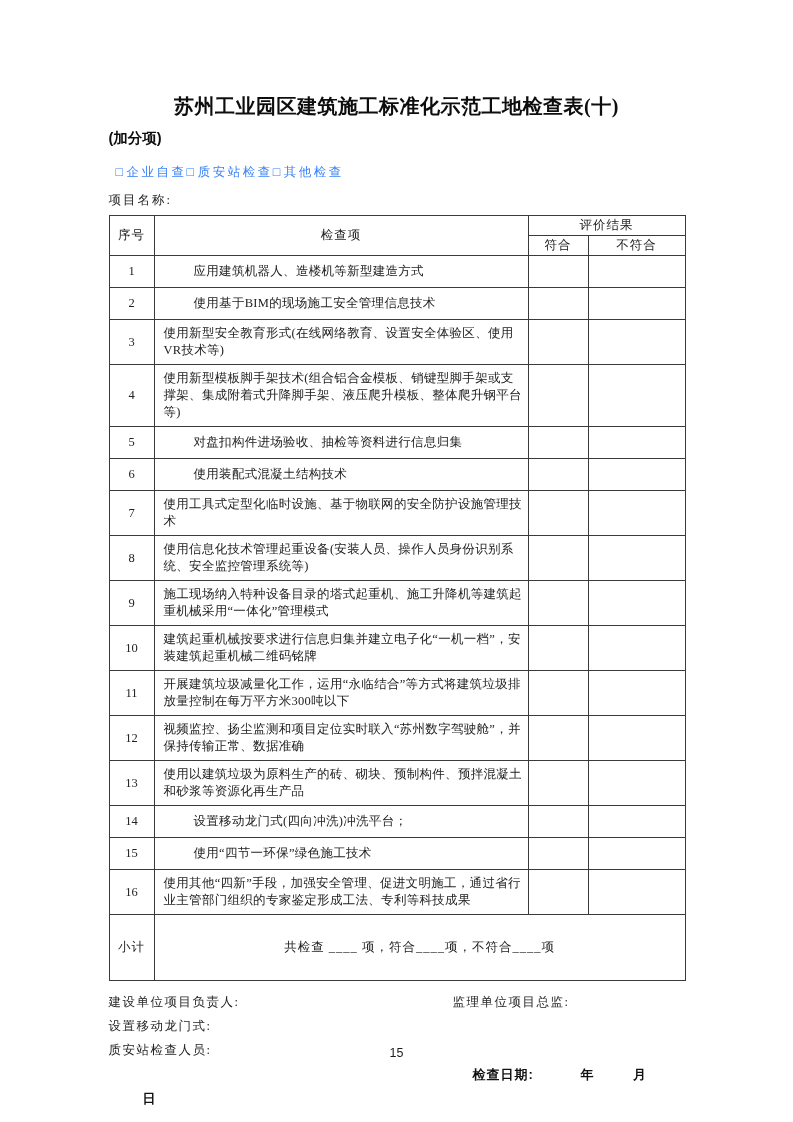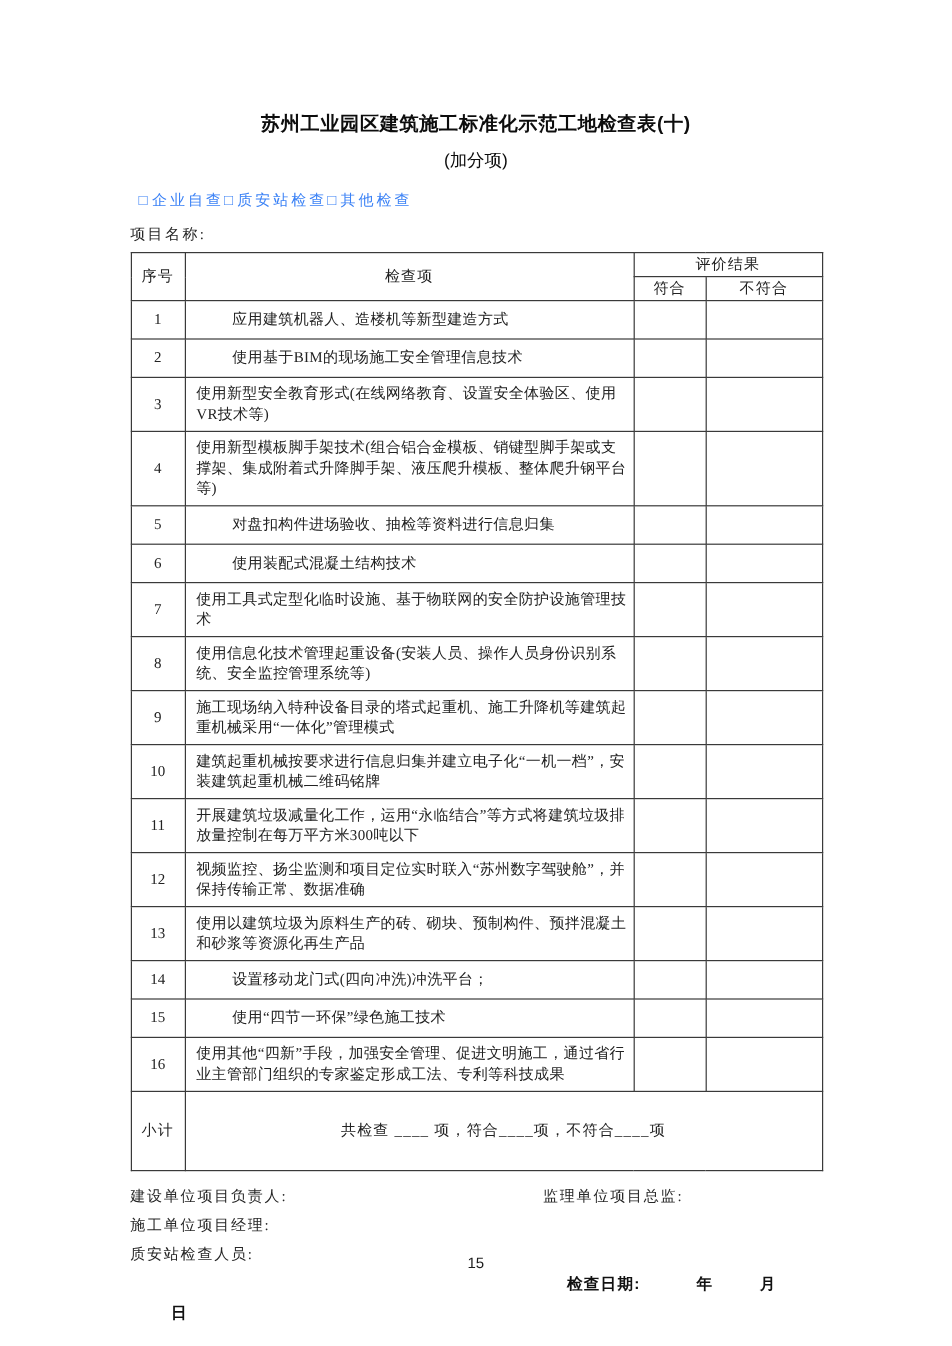--- a/index.html
+++ b/index.html
@@ -13,31 +13,31 @@
     position: relative;
     overflow: hidden;
   }
   .content {
     width: 576px;
     margin: 0 auto;
     padding-top: 94px;
   }
   .title {
     text-align: center;
-    font-family: Liberation Sans, sans-serif;
+    font-family: Liberation Serif, serif;
     font-weight: bold;
-    font-size: 16px;
+    font-size: 20px;
     line-height: 1.25;
     color: #0d0d0d;
     letter-spacing: 0.5px;
   }
   .subtitle {
-    text-align: center;
+    text-align: left;
     font-family: "Liberation Sans", "DejaVu Sans", sans-serif;
-    font-weight: normal;
+    font-weight: bold;
     font-size: 14.5px;
     margin-top: 10px;
     color: #0d0d0d;
   }
   .check-line {
     margin-top: 16px;
     padding-left: 7px;
     font-size: 12.5px;
     letter-spacing: 2.5px;
     color: #3b82f6;
@@ -258,21 +258,21 @@
         </tr>
       </tbody>
   </table>
 
   <div class="signature-block">
     <div class="sign-row">
       <span>建设单位项目负责人:</span>
       <span class="right-label">监理单位项目总监:</span>
     </div>
     <div class="sign-row">
-      <span>施工单位项目经理:</span>
+      <span>设置移动龙门式:</span>
     </div>
     <div class="sign-row">
       <span>质安站检查人员:</span>
     </div>
     <div class="date-line">
       <span class="dl-label">检查日期:</span>
       <span class="dl-year">年</span>
       <span class="dl-month">月</span>
       <span class="dl-day">日</span>
     </div>

